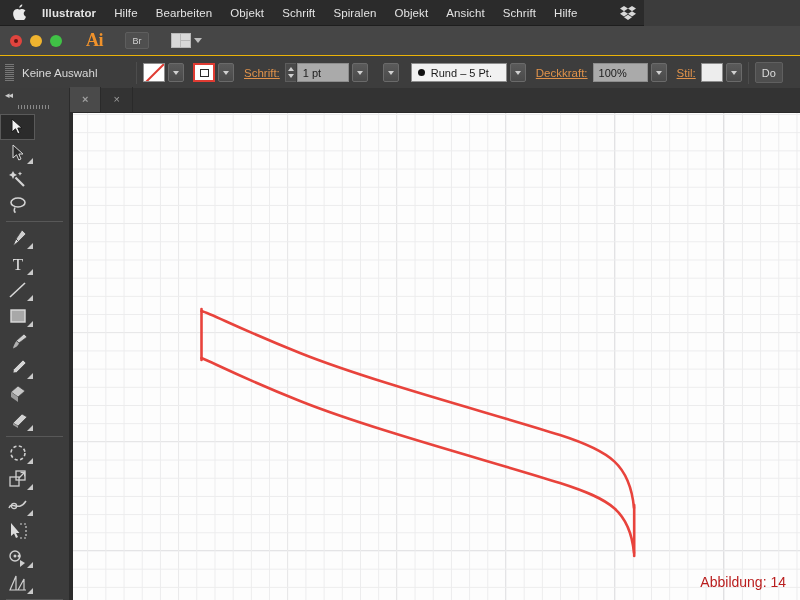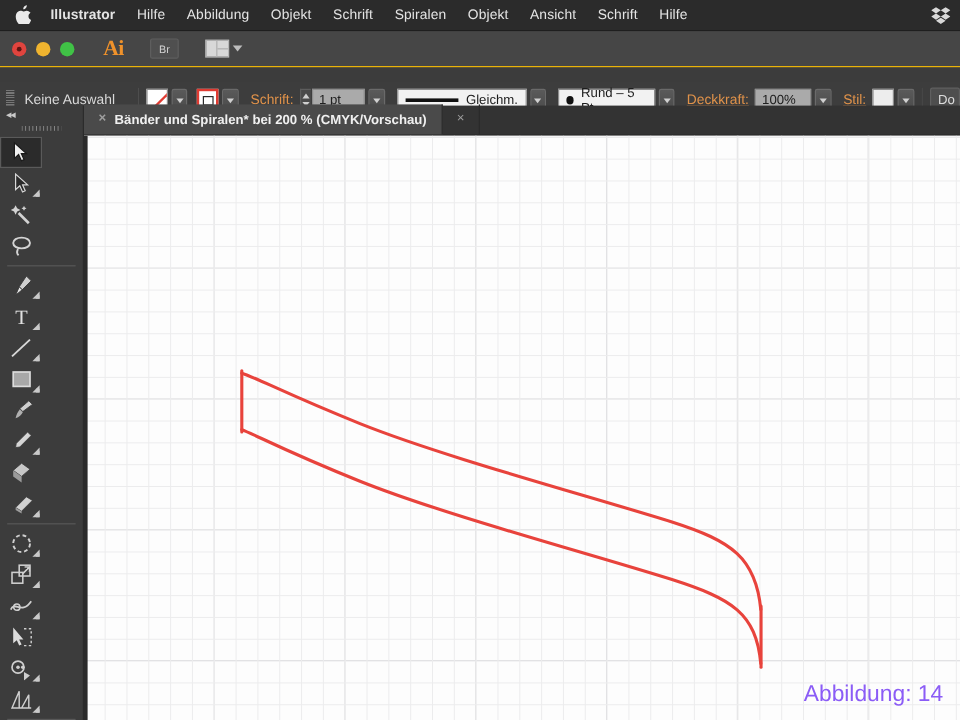--- a/index.html
+++ b/index.html
@@ -11,21 +11,21 @@
   }
   #app {
     position: relative;
     width: 800px; height: 600px;
     background: #3c3c3c;
   }
 
   
   .macbar {
     position: absolute; left: 0; top: 0;
-    width: 800px; height: 26px;
+    width: 644px; height: 26px;
     background: #2b2b2b;
     display: flex; align-items: center;
     padding-left: 12px;
     border-bottom: 1px solid #1e1e1e;
   }
   .apple-logo {
     width: 14px; height: 16px;
     margin-right: 14px;
     position: relative; top: -1px;
     color: #e8e8e8;
@@ -93,21 +93,21 @@
   .arrange-ico .r > i { flex:1; background:#d8d8d8; }
   .arrange-ico .r > i:first-child { border-bottom: 1px solid #b8b8b8; }
   .caret-sm {
     width: 0; height: 0;
     border-left: 4px solid transparent; border-right: 4px solid transparent;
     border-top: 5px solid #bdbdbd;
   }
 
   
   .ctrlbar {
-    position: absolute; left: 0; top: 68px;
+    position: absolute; left: 0; top: 57px;
     width: 800px; height: 32px;
     background: #3d3d3d;
     border-bottom: 1px solid #2a2a2a;
     display: flex; align-items: center;
   }
   .grip {
     width: 9px; height: 18px; margin-left: 5px; margin-right: 8px;
     background: repeating-linear-gradient(to bottom,#777 0 1px,transparent 1px 2px);
   }
   .sel-label {
@@ -245,42 +245,42 @@
       linear-gradient(to right, #ececed 1px, transparent 1px),
       linear-gradient(to bottom, #ececed 1px, transparent 1px),
       linear-gradient(to right, #dcdcde 1px, transparent 1px),
       linear-gradient(to bottom, #dcdcde 1px, transparent 1px);
     background-size: 18.2px 18.2px, 18.2px 18.2px, 109px 109px, 109px 109px;
     background-position: -1px 1px, -1px 1px, -1px 1px, -1px 1px;
   }
   .artwork { position:absolute; inset:0; }
   .fig-caption {
     position: absolute; right: 14px; bottom: 10px;
-    color: #8b5cf6; font-size: 19px;
+    color: #b91c1c; font-size: 14px;
     font-family: "Liberation Sans", sans-serif;
   }
   .canvas-left-edge {
     position:absolute; left:0; top:0; width:3px; height:100%;
     background:#2b2b2b;
   }
 </style>
 </head>
 <body>
 
 <div id="app">
 
   <div class="macbar">
     <div class="apple-logo">
       <svg width="14" height="16" viewBox="0 0 14 16">
         <path fill="#eaeaea" d="M9.6 2.6c.5-.6.8-1.4.7-2.2-.7 0-1.6.5-2.1 1.1-.5.5-.9 1.4-.8 2.2.8.1 1.6-.4 2.2-1.1zM10.3 4.9c-1.2-.1-2.2.7-2.8.7-.6 0-1.4-.6-2.4-.6C3.8 5 2.5 5.8 1.8 7 .4 9.4 1.4 13 2.8 14.9c.7.9 1.5 2 2.5 1.9 1-.04 1.4-.6 2.6-.6 1.2 0 1.5.6 2.6.6 1.1 0 1.7-.9 2.4-1.9.5-.7.8-1.4 1-2.2-2.6-1-3-4.6-.4-6-.7-.9-1.8-1.7-3.2-1.8z"></path>
       </svg>
     </div>
     <div class="macmenu-item app-name">Illustrator</div>
     <div class="macmenu-item">Hilfe</div>
-    <div class="macmenu-item">Abbildung</div>
+    <div class="macmenu-item">Bearbeiten</div>
     <div class="macmenu-item">Objekt</div>
     <div class="macmenu-item">Schrift</div>
     <div class="macmenu-item">Spiralen</div>
     <div class="macmenu-item">Objekt</div>
     <div class="macmenu-item">Ansicht</div>
     <div class="macmenu-item">Schrift</div>
     <div class="macmenu-item">Hilfe</div>
     <div class="macbar-right">
       <span>
         <svg class="dropbox-icon" viewBox="0 0 16 16">
@@ -332,24 +332,20 @@
     <div class="spinner">
       <span class="spin-up"></span>
       <span class="spin-dn"></span>
     </div>
     <div class="field" style="width:52px">1 pt</div>
     <div class="dd-btn">
         <span class="caret-sm"></span>
       </div>
 
     <div style="width:12px"></div>
-    <div class="combo-white" style="width:108px">
-      <span class="strokeline"></span>
-      <span>Gleichm.</span>
-    </div>
     <div class="dd-btn">
         <span class="caret-sm"></span>
       </div>
 
     <div style="width:12px"></div>
     <div class="combo-white" style="width:96px">
       <span class="dot-ico"></span>
       <span>Rund – 5 Pt.</span>
     </div>
     <div class="dd-btn">
@@ -368,21 +364,20 @@
         <span class="caret-sm"></span>
       </div>
 
     <div class="vsep"></div>
     <div class="farright-btn" style="width:28px">Do</div>
   </div>
 
   <div class="tabbar">
     <div class="doctab active">
       <span class="tab-close">×</span>
-      <span>Bänder und Spiralen* bei 200 % (CMYK/Vorschau)</span>
     </div>
     <div class="doctab">
       <span class="tab-close">×</span>
     </div>
   </div>
 
   <div class="toolpanel">
     <div class="tp-collapse">◂◂</div>
     <div class="tp-grip"></div>
 

